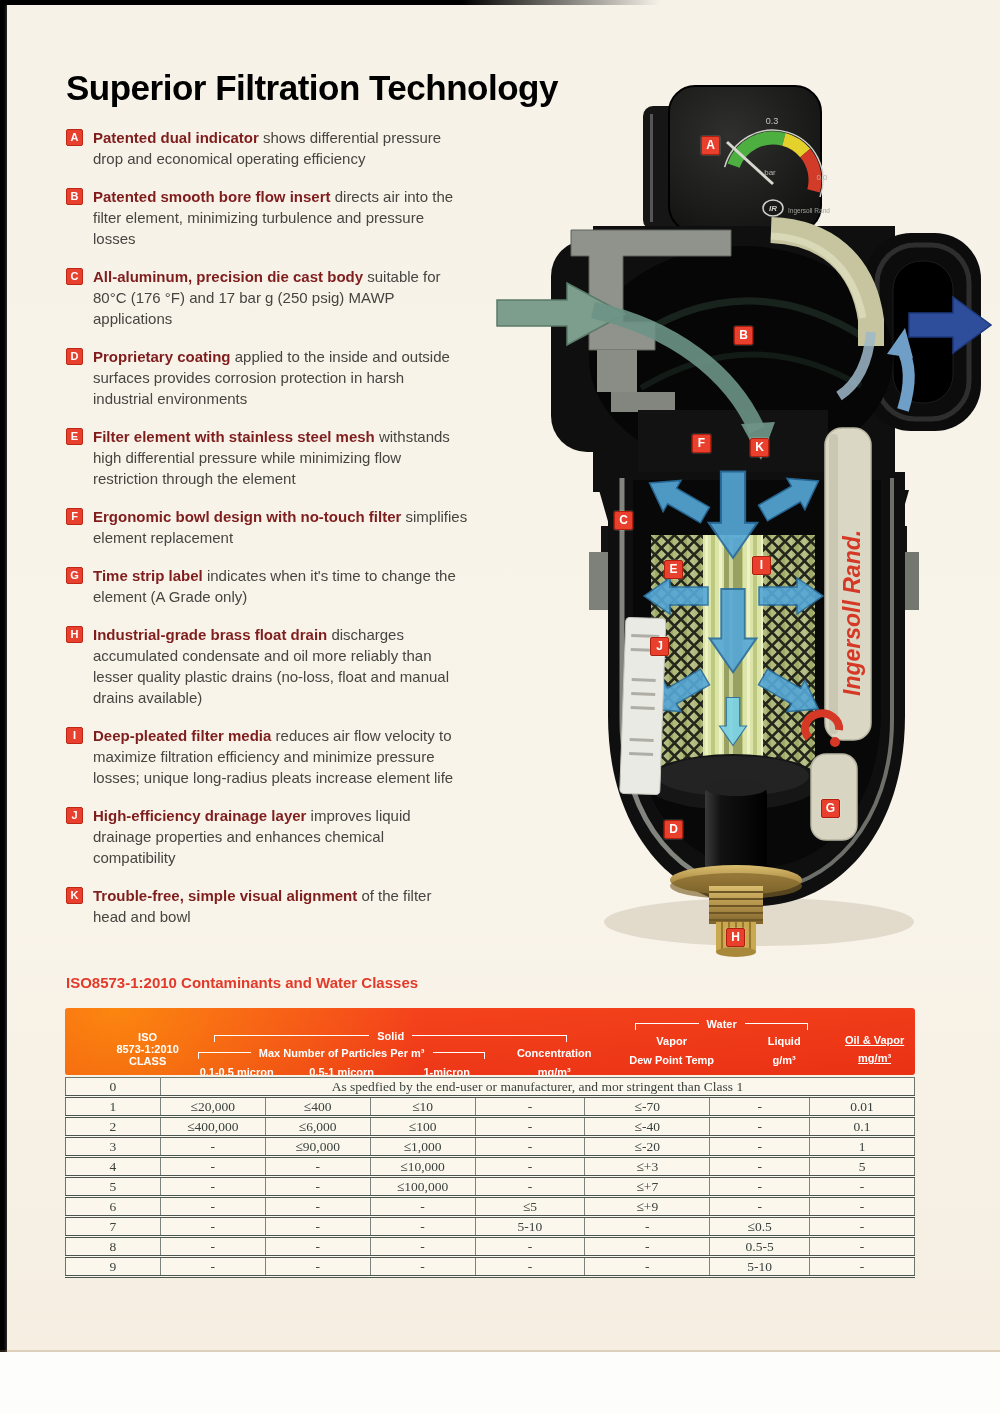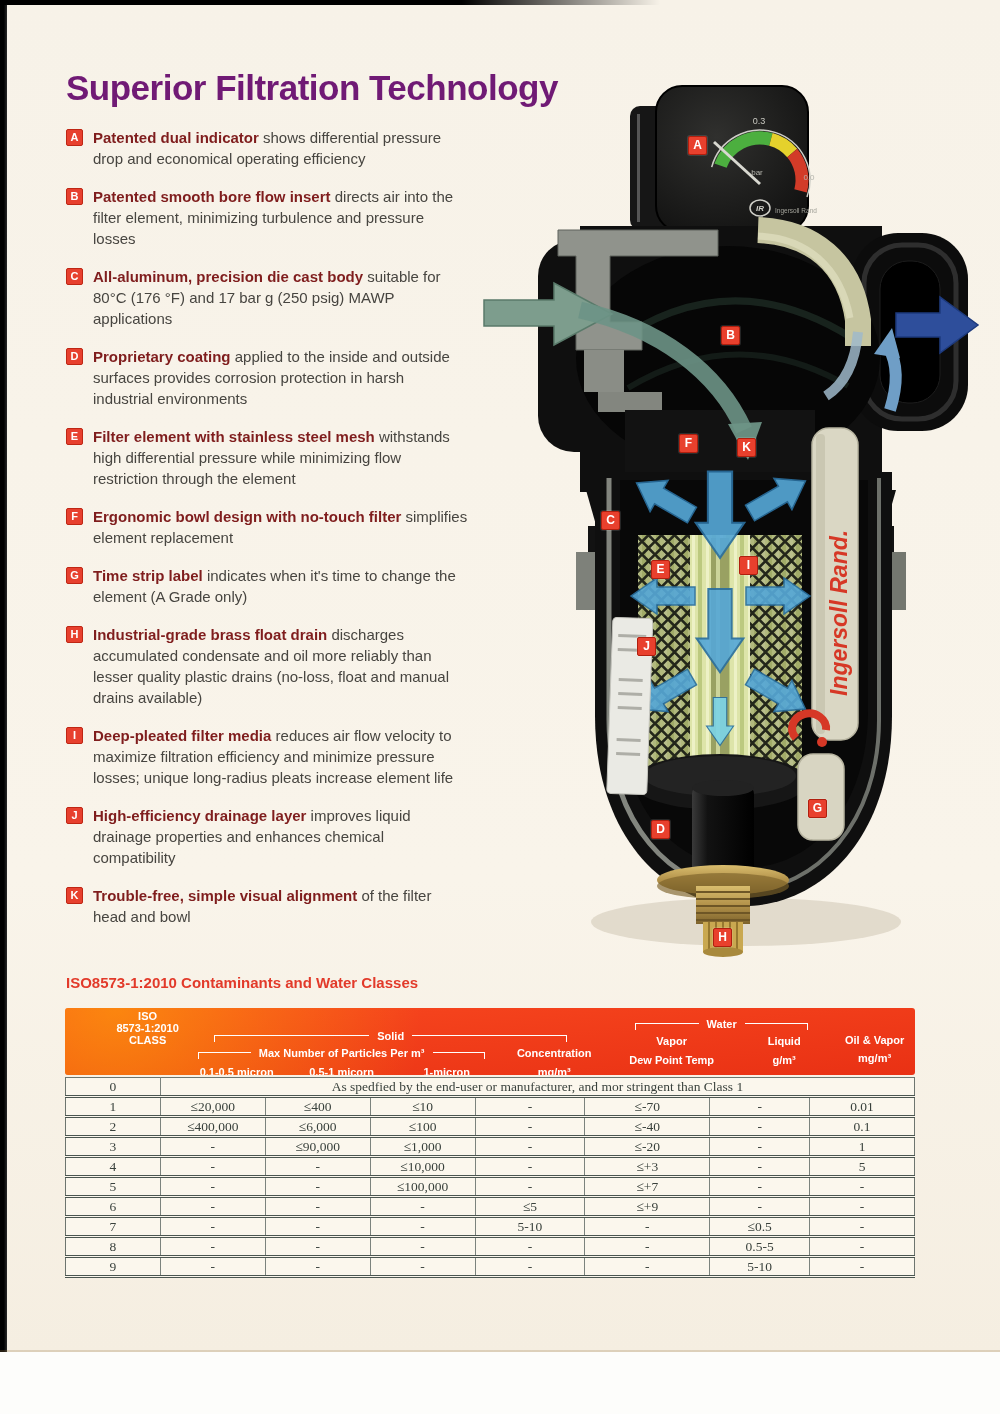--- a/index.html
+++ b/index.html
@@ -8,53 +8,53 @@
   .paper{position:absolute;left:0;top:0;width:1000px;height:1352px;
          background:linear-gradient(180deg,#f7f2e8 0%,#f9f4ea 65%,#f5eee1 100%);}
   .edge-left{position:absolute;left:0;top:0;width:7px;height:1352px;
              background:linear-gradient(90deg,#000 55%,#2a2a2a);}
   .edge-top{position:absolute;left:0;top:0;width:660px;height:5px;
             background:linear-gradient(90deg,#000 70%,rgba(0,0,0,0));}
   .edge-bottom{position:absolute;left:0;top:1350px;width:1000px;height:2px;
                background:rgba(150,118,70,.25);}
 
   .title{position:absolute;left:66px;top:68px;margin:0;font-size:35px;font-weight:bold;
-         color:#701a75;letter-spacing:-.5px;}
+         color:#000000;letter-spacing:-.5px;}
 
   .features{position:absolute;left:66px;top:127px;width:402px;color:#474540;
             font-size:15px;line-height:21px;}
   .feat{position:relative;padding-left:27px;margin-bottom:17px;}
   .feat .mk{position:absolute;left:0;top:2px;width:17px;height:17px;box-sizing:border-box;
             background:#e7402e;border:1px solid #bf2614;border-radius:2px;color:#fff;
             font-weight:bold;font-size:11px;line-height:15px;text-align:center;}
   .feat b{color:#7f1d1d;}
 
   
-  .diagram{position:absolute;left:460px;top:80px;width:520px;height:890px;}
+  .diagram{position:absolute;left:473px;top:80px;width:520px;height:890px;}
   .d-svg{position:absolute;left:0;top:0;width:520px;height:890px;}
   .co{position:absolute;width:19px;height:19px;box-sizing:border-box;background:#e8402d;
       border:1px solid #b01f0e;border-radius:2px;color:#fff;font-weight:bold;font-size:12px;
       line-height:16px;text-align:center;box-shadow:0 0 0 1px rgba(255,255,255,.12);}
 
   
   .t-title{position:absolute;left:66px;top:974px;font-size:15px;font-weight:bold;color:#e23a2a;}
   .iso-table{position:absolute;left:65px;top:1008px;width:850px;}
   .t-head{position:relative;height:67px;box-sizing:border-box;border-radius:3px;
           background:linear-gradient(175deg,#f8481f,#e93114);color:#fff;
           font-size:11px;font-weight:bold;display:flex;overflow:hidden;}
   .t-head::before{content:'';position:absolute;inset:0;
           background:radial-gradient(circle at 6% 0%,rgba(255,196,0,.5),rgba(255,196,0,0) 38%);}
   .t-head>div{position:relative;}
-  .col-class{width:95px;display:flex;flex-direction:column;justify-content:flex-start;
-             padding:2px 0 8px;text-align:center;margin-left:46px;}
+  .col-class{width:95px;display:flex;flex-direction:column;justify-content:flex-end;
+             padding:9px 0 8px;text-align:center;margin-left:46px;}
   .grp-solid{width:425px;padding-top:20px;box-sizing:border-box;}
   .grp-water{width:225px;padding-top:0;box-sizing:border-box;margin-top:8px;}
   .col-oil{width:105px;display:flex;flex-direction:column;justify-content:flex-end;
            padding-bottom:8px;text-align:center;box-sizing:border-box;}
-  .col-oil div{height:18px;line-height:18px;}
+  .col-oil div{height:18px;line-height:18px;text-decoration:underline;}
   .bk{display:flex;align-items:center;height:15px;}
   .bk .line{flex:1;height:1px;background:#fff;position:relative;}
   .bk .line::after{content:'';position:absolute;top:0;width:1px;height:7px;background:#fff;}
   .bk .l::after{left:0;}
   .bk .r::after{right:0;}
   .bk-label{padding:0 8px;white-space:nowrap;}
   .w-solid{margin:0 42px 0 30px;}
   .w-part{width:315px;box-sizing:border-box;padding:0 14px;}
   .w-water{margin:0 26px;}
   .hrow{display:flex;height:19px;align-items:center;}

